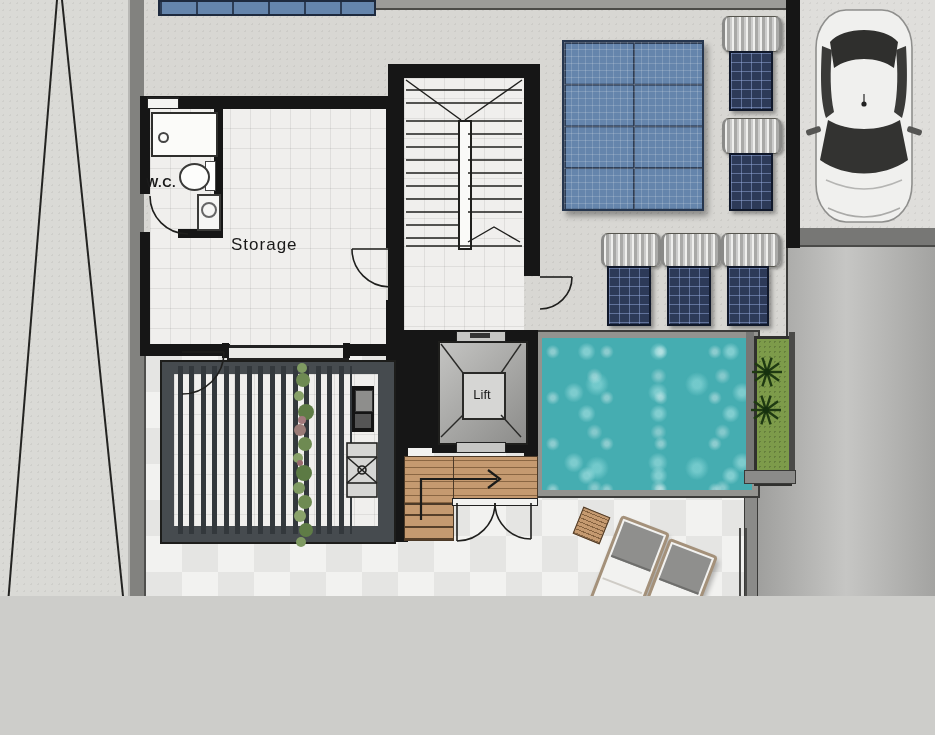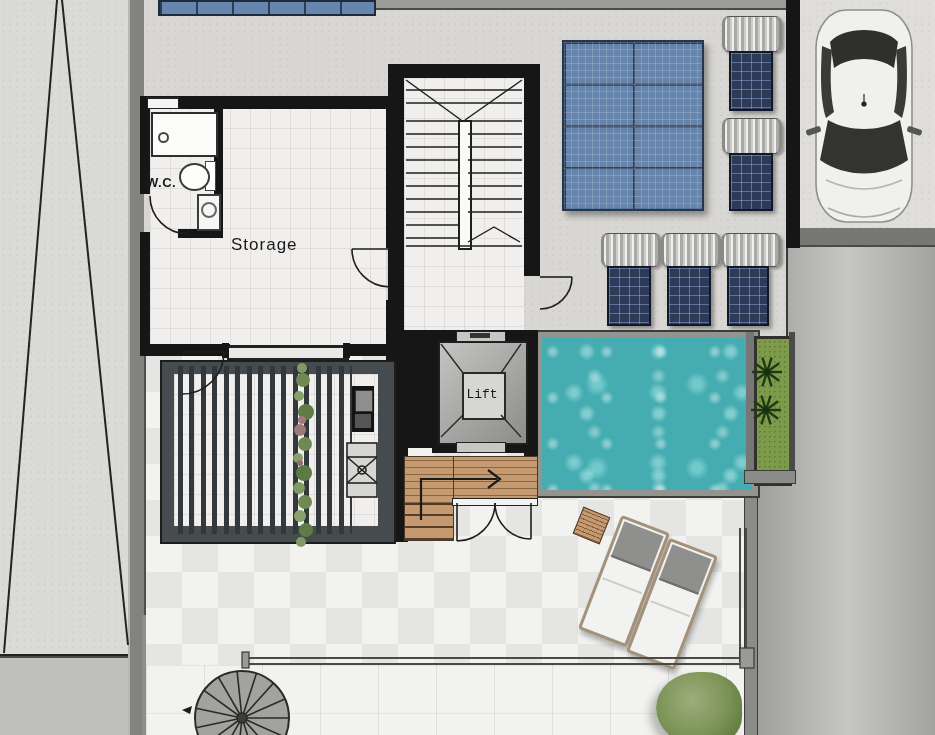--- a/index.html
+++ b/index.html
@@ -1,16 +1,16 @@
 <!DOCTYPE html>
 <html style="--wall: #161616; --concrete: #d8d7d3; --pad: #dfdedb; --tile: #f2f2f0; --tile2: #e5e5e3; --floor: #f0efed; --pool: #45adb1; --pool-light: #96dedc; --solar: #6585ac; --solar-dark: #2c3c54; --heater: #2d3a58; --wood: #c59a70; --grass: #7d9b4a; --palm: #1f3a12; --road: #ababa9; --road-light: #c6c6c4; --pergola: #464b4f; --slat: #33383c; --line: #232321; --glass: #4a4a48; --tree: #7a9253; --tree-light: #9dae7d; --car-body: #f0f0ee; --car-glass: #333331;"><head>
 <meta charset="utf-8">
 <style>
   html,body{margin:0;padding:0;background:#cdcdca;font-family:"Liberation Sans",sans-serif;}
-  #plan{position:relative;width:935px;height:735px;overflow:hidden;background:var(--concrete);}
+  #plan{position:relative;width:935px;height:596px;overflow:hidden;background:var(--concrete);}
   .abs{position:absolute;}
   .speckle{background-image:radial-gradient(rgba(0,0,0,.05) 1px,transparent 1px);background-size:7px 7px;}
   .checker{background:repeating-conic-gradient(var(--tile) 0% 25%, var(--tile2) 0% 50%) 0 0/72px 72px;}
   .grid20{background-color:var(--floor);background-image:linear-gradient(rgba(0,0,0,.07) 1px,transparent 1px),linear-gradient(90deg,rgba(0,0,0,.07) 1px,transparent 1px);background-size:20px 20px;}
   .wall{background:var(--wall);}
   .wood{background-color:var(--wood);background-image:repeating-linear-gradient(0deg,rgba(90,60,30,.55) 0 1px,transparent 1px 7px);border:1px solid #4c3a28;}
   .tank{background:repeating-linear-gradient(90deg,#efefed 0 2px,#a9a9a7 2px 5px,#cccccb 5px 7px);border:1px solid #57564f;border-left:3px solid #8a8a88;border-right:3px solid #8a8a88;border-radius:7px;box-shadow:2px 2px 3px rgba(0,0,0,.35);}
   .hpanel{background-color:var(--heater);background-image:linear-gradient(rgba(150,170,220,.5) 1px,transparent 1px),linear-gradient(90deg,rgba(150,170,220,.5) 1px,transparent 1px);background-size:10px 9px;border:2px solid #10182a;box-shadow:3px 3px 4px rgba(0,0,0,.35);}
   .lounger{position:absolute;width:46px;height:116px;border:3px solid #a4917a;border-radius:4px;background:var(--tile);box-shadow:3px 4px 5px rgba(0,0,0,.28);}
   .lounger .head{height:36px;margin:2px;background:#8f8f8d;border-bottom:2px solid #6f6f6d;}
@@ -108,21 +108,21 @@
   <div class="abs" style="left:355px;top:390px;width:16px;height:20px;background:#8e8e8c;border:1px solid #333;"></div>
   <div class="abs" style="left:355px;top:414px;width:16px;height:14px;background:#555;"></div>
 
   <div class="abs wood" style="left:452px;top:456px;width:84px;height:46px;"></div>
   <div class="abs wood" style="left:404px;top:456px;width:48px;height:46px;"></div>
   <div class="abs wood" style="left:404px;top:504px;width:48px;height:35px;background-image:repeating-linear-gradient(0deg,rgba(40,25,12,.7) 0 2px,transparent 2px 12px);"></div>
   <div class="abs" style="left:452px;top:498px;width:84px;height:6px;background:#f2f2f0;border:1px solid #222;"></div>
 
   <div class="abs lbl" style="left:146px;top:175px;font-size:13px;font-weight:bold;letter-spacing:.5px;">W.C.</div>
   <div class="abs lbl" style="left:231px;top:235px;font-size:17px;letter-spacing:1px;">Storage</div>
-  <div class="abs lbl" style="left:462px;top:387px;width:40px;text-align:center;font-size:13px;font-family:Liberation Mono, monospace;">Lift</div>
+  <div class="abs lbl" style="left:462px;top:387px;width:40px;text-align:center;font-size:13px;">Lift</div>
 
   <div class="abs wood" style="left:577px;top:511px;width:27px;height:27px;transform:rotate(22deg);background-image:repeating-linear-gradient(0deg,rgba(90,60,30,.6) 0 1px,transparent 1px 4px);"></div>
   <div class="lounger" style="left:598px;top:520px;transform:rotate(21deg);">
     <div class="head"></div>
     <div class="seam"></div>
   </div>
   <div class="lounger" style="left:646px;top:543px;transform:rotate(21deg);">
     <div class="head"></div>
     <div class="seam"></div>
   </div>

